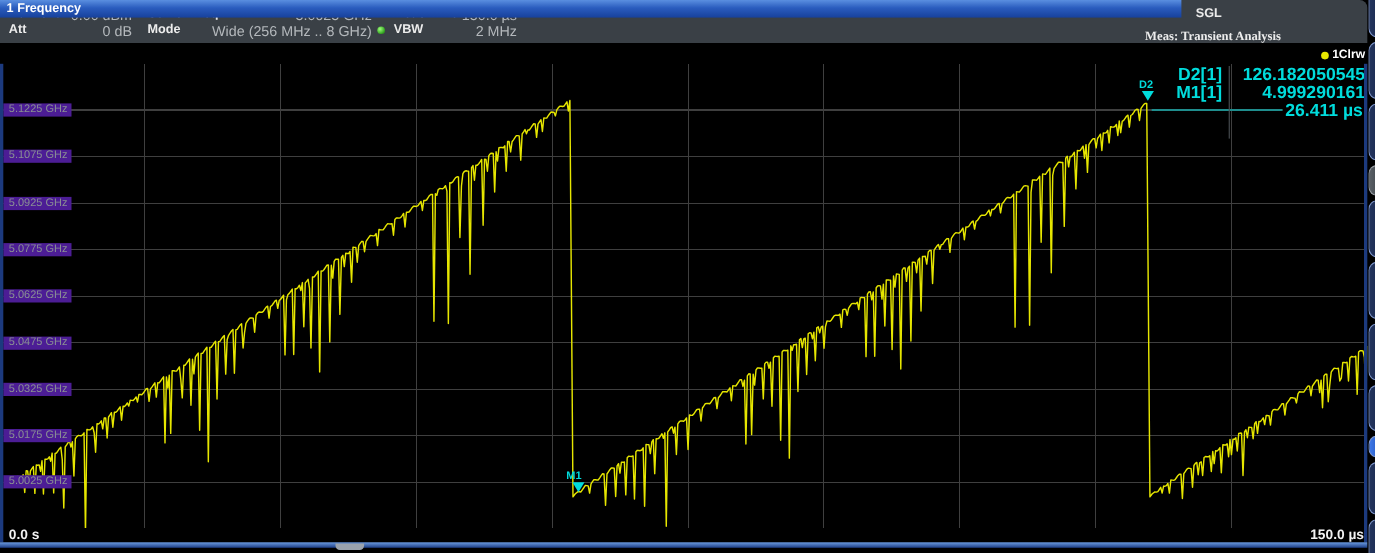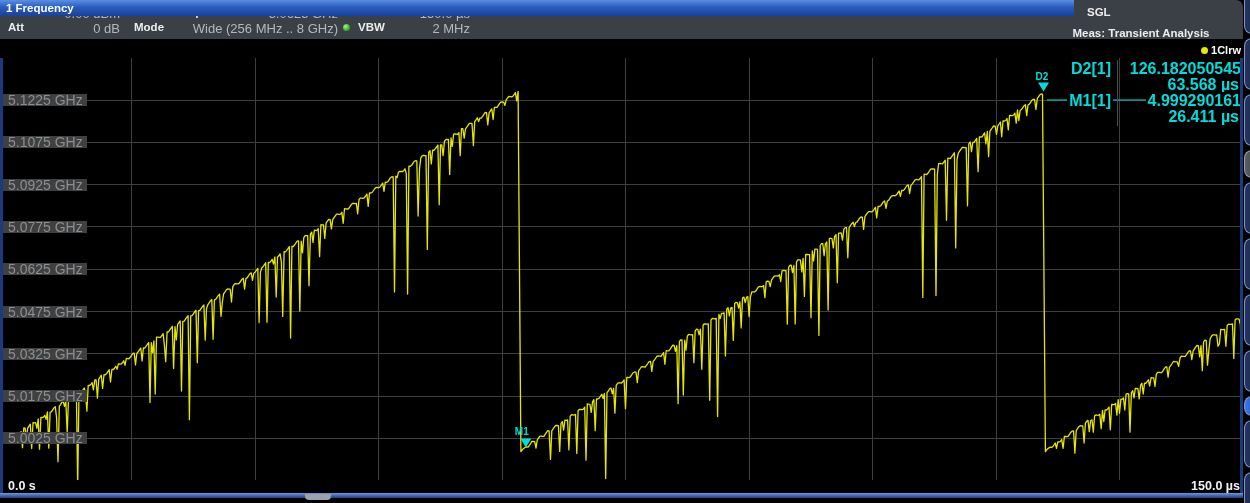--- a/index.html
+++ b/index.html
@@ -11,21 +11,21 @@
   .hval{font-size:13px;color:#b4b8bc;white-space:nowrap;text-align:right;}
   .led{width:7px;height:7px;border-radius:50%;
        background:radial-gradient(circle at 35% 35%,#9dff7a,#2fa01e 70%);}
   .titlebar{left:0;top:42;width:1074px;height:16px;
        background:linear-gradient(180deg,#5a8fe0 0%,#2a5cbe 45%,#17419c 100%);}
   .titletext{font-size:11.5px;font-weight:bold;color:#fff;line-height:16px;padding-left:6px;}
   .tracebadge{right:9px;top:42px;height:16px;display:flex;align-items:center;gap:3px;}
   .tracebadge .dot{width:7px;height:7px;border-radius:50%;background:#e8e800;}
   .tracebadge .txt{font-size:11px;font-weight:bold;color:#fff;}
   .plot-svg{left:3px;top:58px;}
-  .ylab{font-size:14px;color:#8a8f94;background:#404040;height:12px;line-height:12px;
+  .ylab{font-size:10px;color:#8a8f94;background:#4c1d95;height:12px;line-height:12px;
         padding:0 4px 0 5px;white-space:nowrap;}
   .xrow{left:3px;top:480px;width:1237px;height:13px;background:#000;}
   .xlab{font-size:12.5px;font-weight:bold;color:#f2f2f2;white-space:nowrap;}
   .botbar{left:0;top:493px;width:1243px;height:5px;
         background:linear-gradient(180deg,#6a9ae0,#1c3c82);}
   .bothandle{left:305px;top:494px;width:26px;height:6px;background:#9aa2ac;
         border-radius:0 0 4px 4px;}
   .ledge{left:0;top:58px;width:3px;height:435px;background:#1c3a7e;}
   .redge{left:1240px;top:58px;width:3px;height:435px;background:#1c3a7e;}
   .mkrow{display:flex;height:16px;line-height:16px;font-size:16px;font-weight:bold;color:#00dcdc;}
@@ -54,21 +54,21 @@
   <span class="abs hlabel" style="left:134px;top:21px;">Mode</span>
   <span class="abs hval" style="left:180px;top:21px;width:158px;">Wide (256 MHz .. 8 GHz)</span>
   <span class="abs led" style="left:343px;top:24px;"></span>
 
   <span class="abs hlabel" style="left:358px;top:6px;">Meas Time</span>
   <span class="abs hval" style="left:398px;top:6px;width:72px;">150.0 µs</span>
   <span class="abs hlabel" style="left:358px;top:21px;">VBW</span>
   <span class="abs hval" style="left:398px;top:21px;width:72px;">2 MHz</span>
 
   <span class="abs hlabel" style="left:1087px;top:6px;">SGL</span>
-  <span class="abs hlabel" style="left:1041px;top:27px;width:200px;text-align:center;">Meas: Transient Analysis</span>
+  <span class="abs hlabel" style="left:1041px;top:27px;width:200px;text-align:left;font-family:Liberation Serif, serif;">Meas: Transient Analysis</span>
 
   <div class="abs titlebar">
     <div class="titletext">1 Frequency</div>
   </div>
   <div class="abs tracebadge">
     <span class="dot"></span>
     <span class="txt">1Clrw</span>
   </div>
 
   <svg id="plot" class="abs plot-svg" width="1240" height="422">
@@ -109,24 +109,20 @@
       <span class="abs ylab" style="left: 3px; top: 390.1px;">5.0175 GHz</span>
       <span class="abs ylab" style="left: 3px; top: 432.4px;">5.0025 GHz</span>
     </div>
 
   <div class="abs" style="left:1040px;top:61px;width:201px;">
     <div class="mkrow">
       <div class="mkname"><span>D2[1]</span></div>
       <div class="mkval"><span>126.182050545 MHz</span></div>
     </div>
     <div class="mkrow">
-      <div class="mkname"></div>
-      <div class="mkval"><span>63.568 µs</span></div>
-    </div>
-    <div class="mkrow">
       <div class="mkname"><span>M1[1]</span></div>
       <div class="mkval"><span>4.999290161 GHz</span></div>
     </div>
     <div class="mkrow">
       <div class="mkname"></div>
       <div class="mkval"><span>26.411 µs</span></div>
     </div>
   </div>
   <div class="abs mksep"></div>
 

